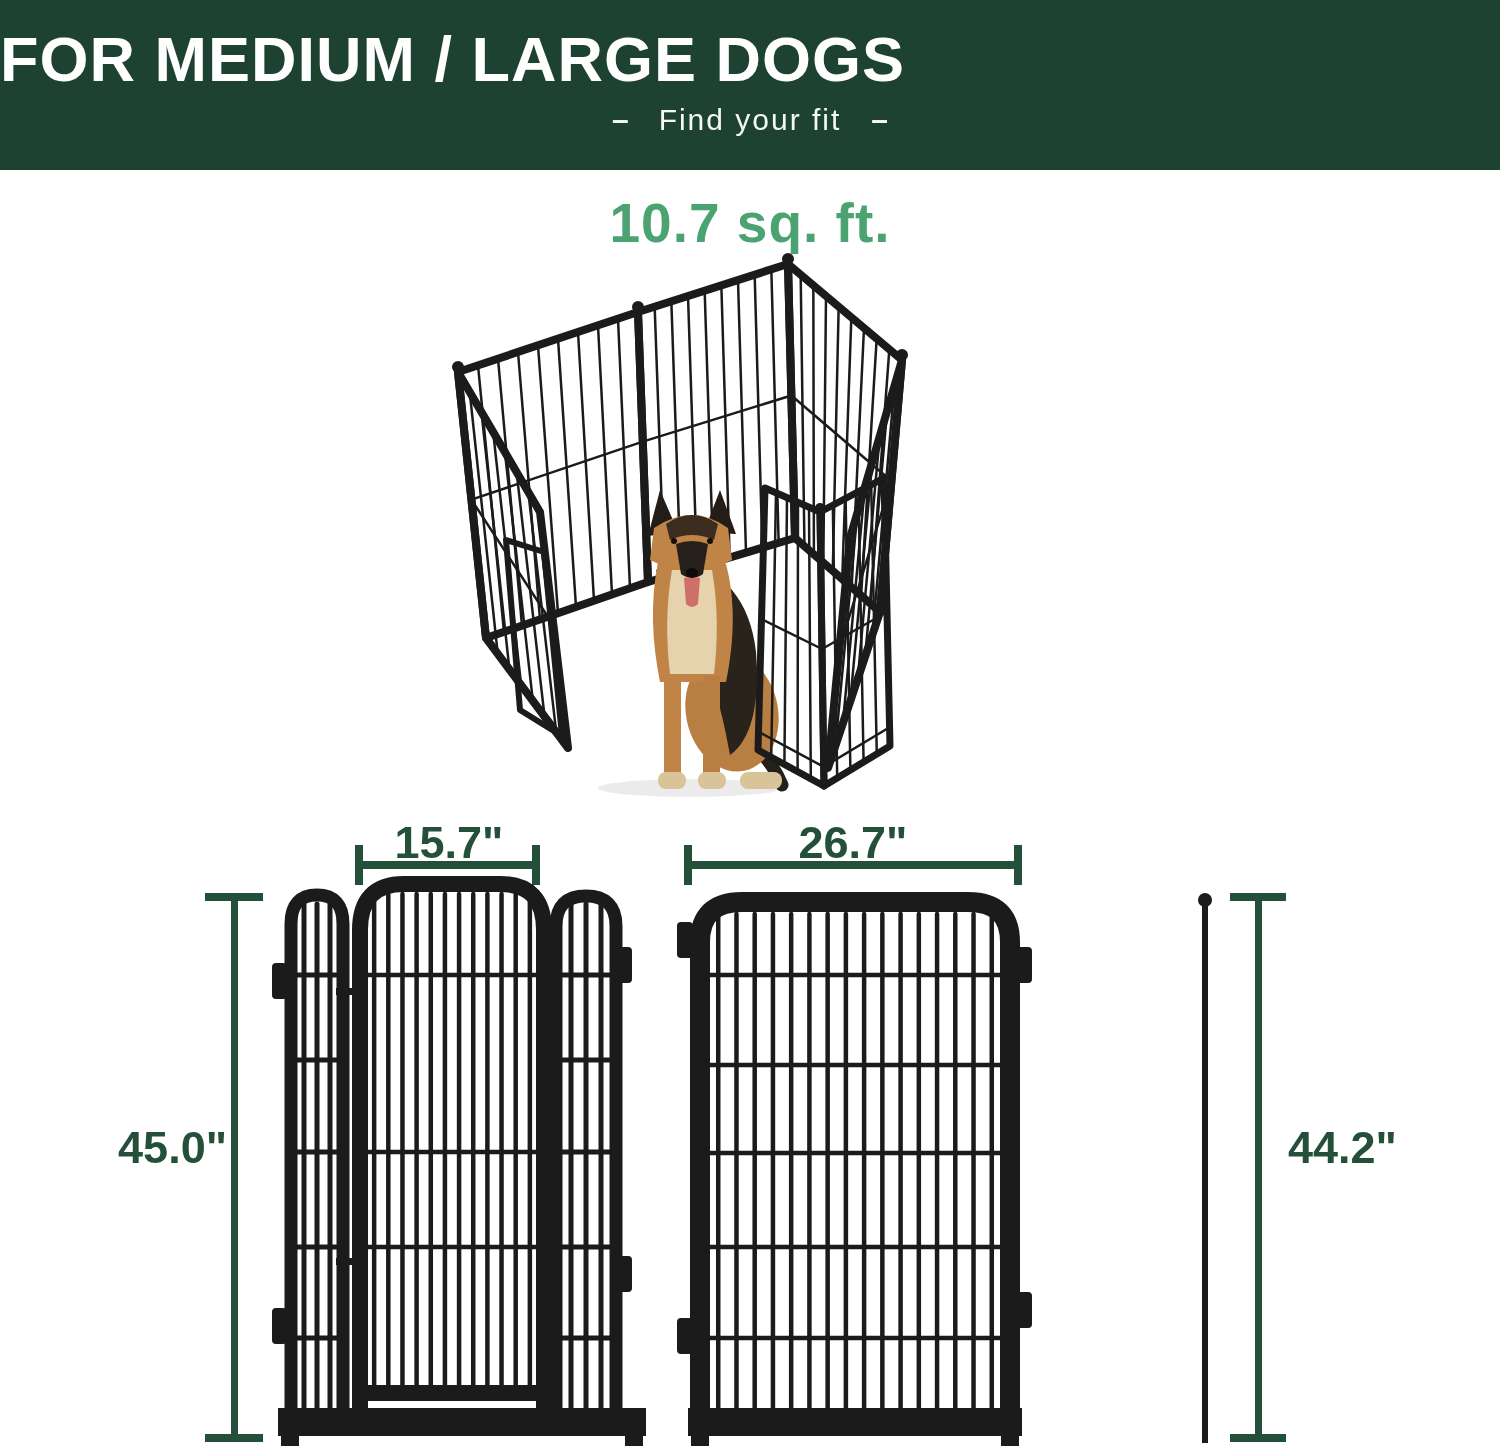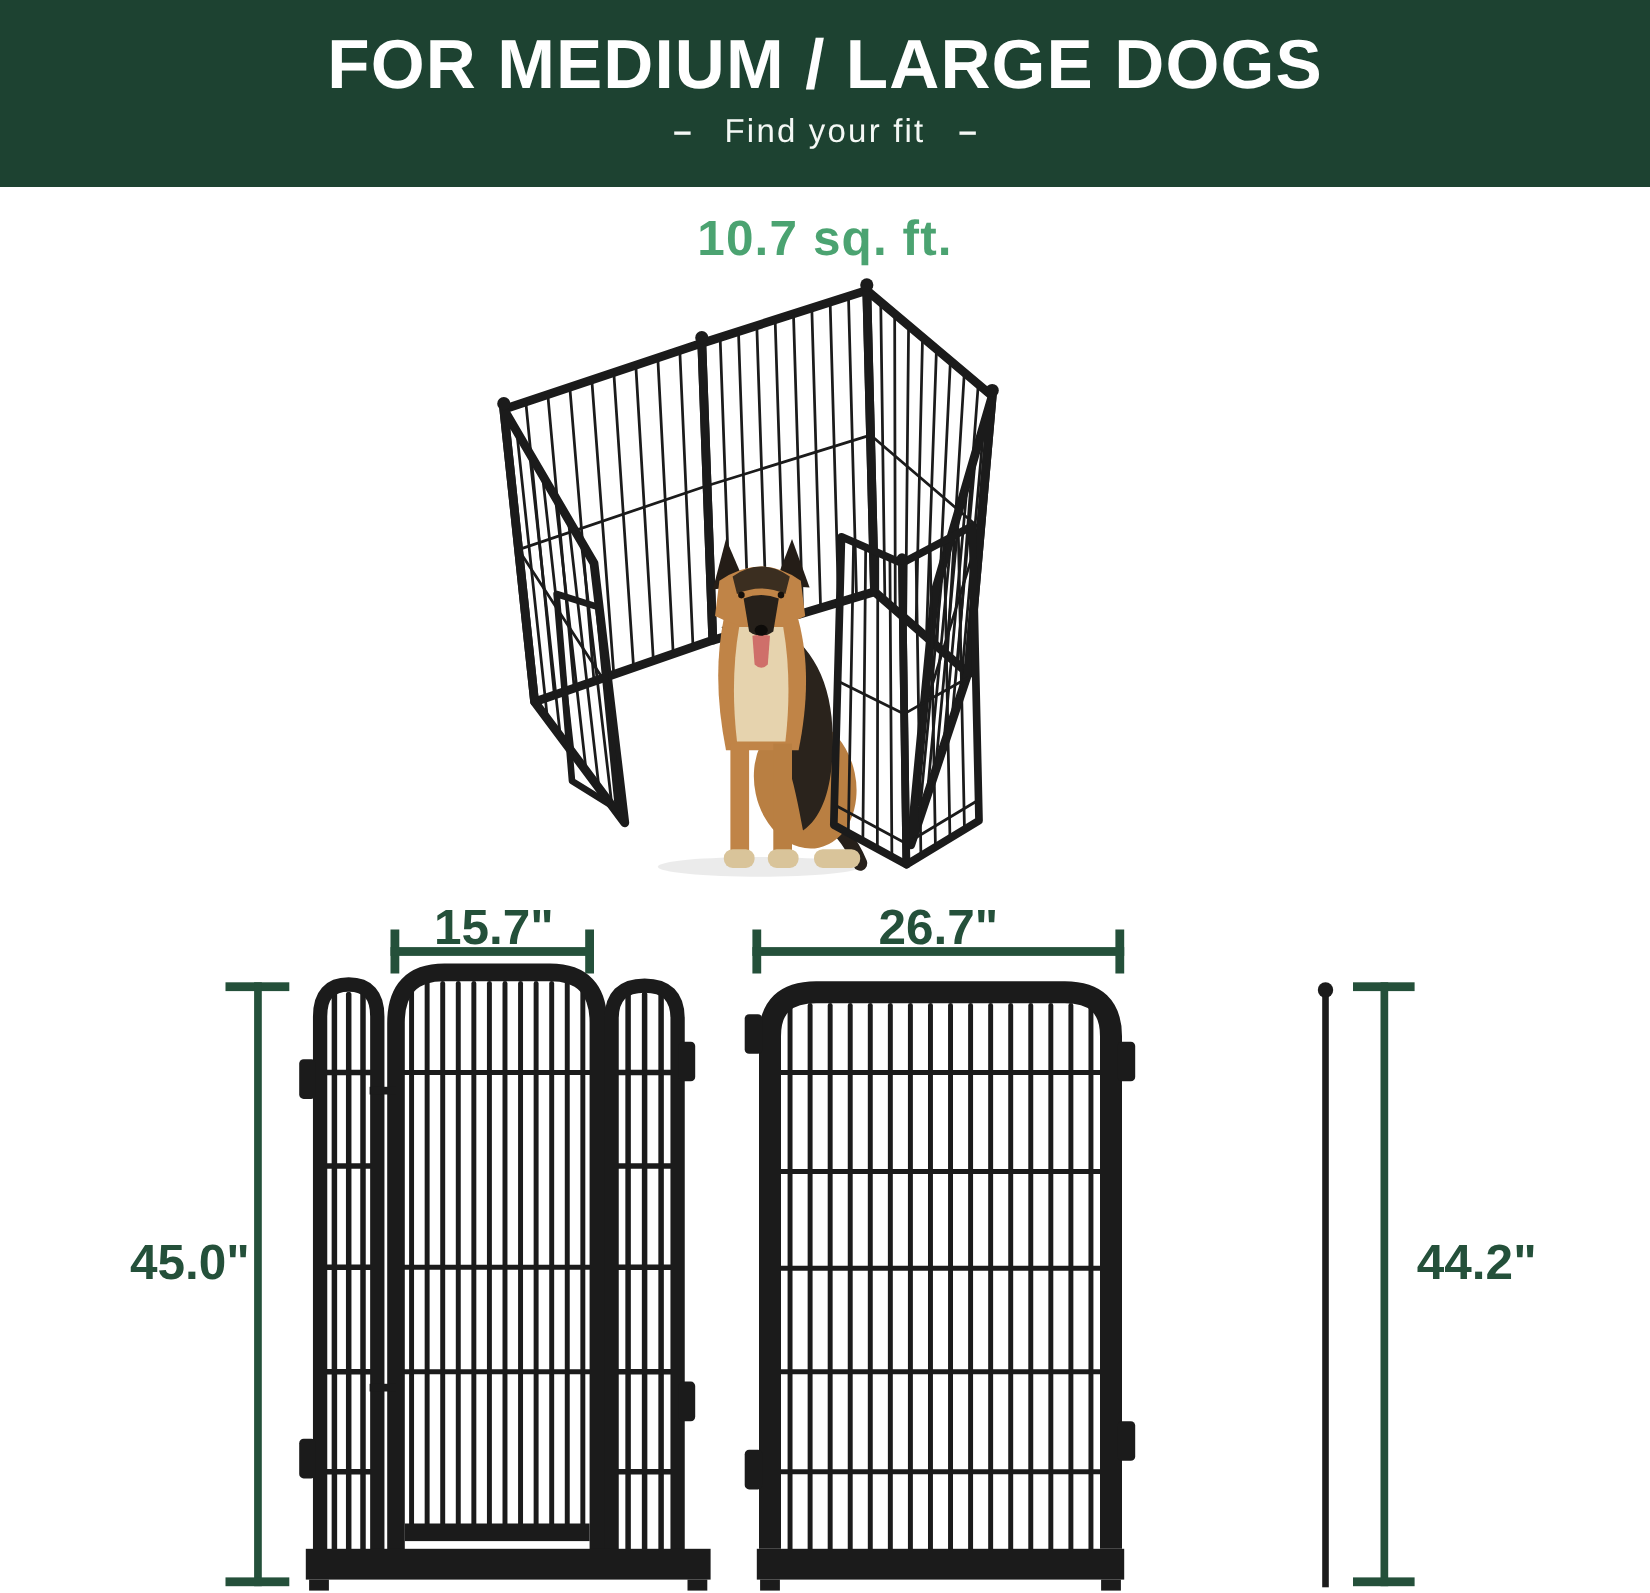--- a/index.html
+++ b/index.html
@@ -9,34 +9,34 @@
     --pen:#1b1b1b;
   }
   *{box-sizing:border-box}
   body{margin:0;background:#ffffff}
   .page{
     position:relative;width:1500px;height:1448px;background:#ffffff;
     font-family:"Liberation Sans",sans-serif;overflow:hidden;
   }
   .banner{
     position:absolute;left:0;top:0;width:1500px;height:170px;
-    background:var(--banner);color:#fff;text-align:center;
+    background:var(--banner);color:#fff;text-align:left;
   }
   .banner h1{
     margin:0;padding-top:26px;font-size:63px;font-weight:bold;
     letter-spacing:1px;line-height:1.05;
   }
   .subtitle{
     margin-top:11px;display:flex;justify-content:center;align-items:center;
     gap:30px;font-size:30px;font-weight:400;letter-spacing:2px;color:#f4f8f5;
   }
   .subtitle .dash{font-weight:bold;letter-spacing:0}
   .area-label{
     position:absolute;top:191px;left:0;width:1500px;text-align:center;
-    font-size:45px;font-weight:bold;color:var(--accent);letter-spacing:1px;
+    font-size:55px;font-weight:bold;color:var(--accent);letter-spacing:1px;
   }
   svg.pen{position:absolute;left:420px;top:240px;width:660px;height:560px}
   svg.diagrams{position:absolute;left:0;top:0;width:1500px;height:1448px}
   .dimtext{
     fill:var(--dim);
     font-family:"Liberation Sans",sans-serif;
     font-weight:bold;font-size:45px;
   }
 </style>
 </head>

